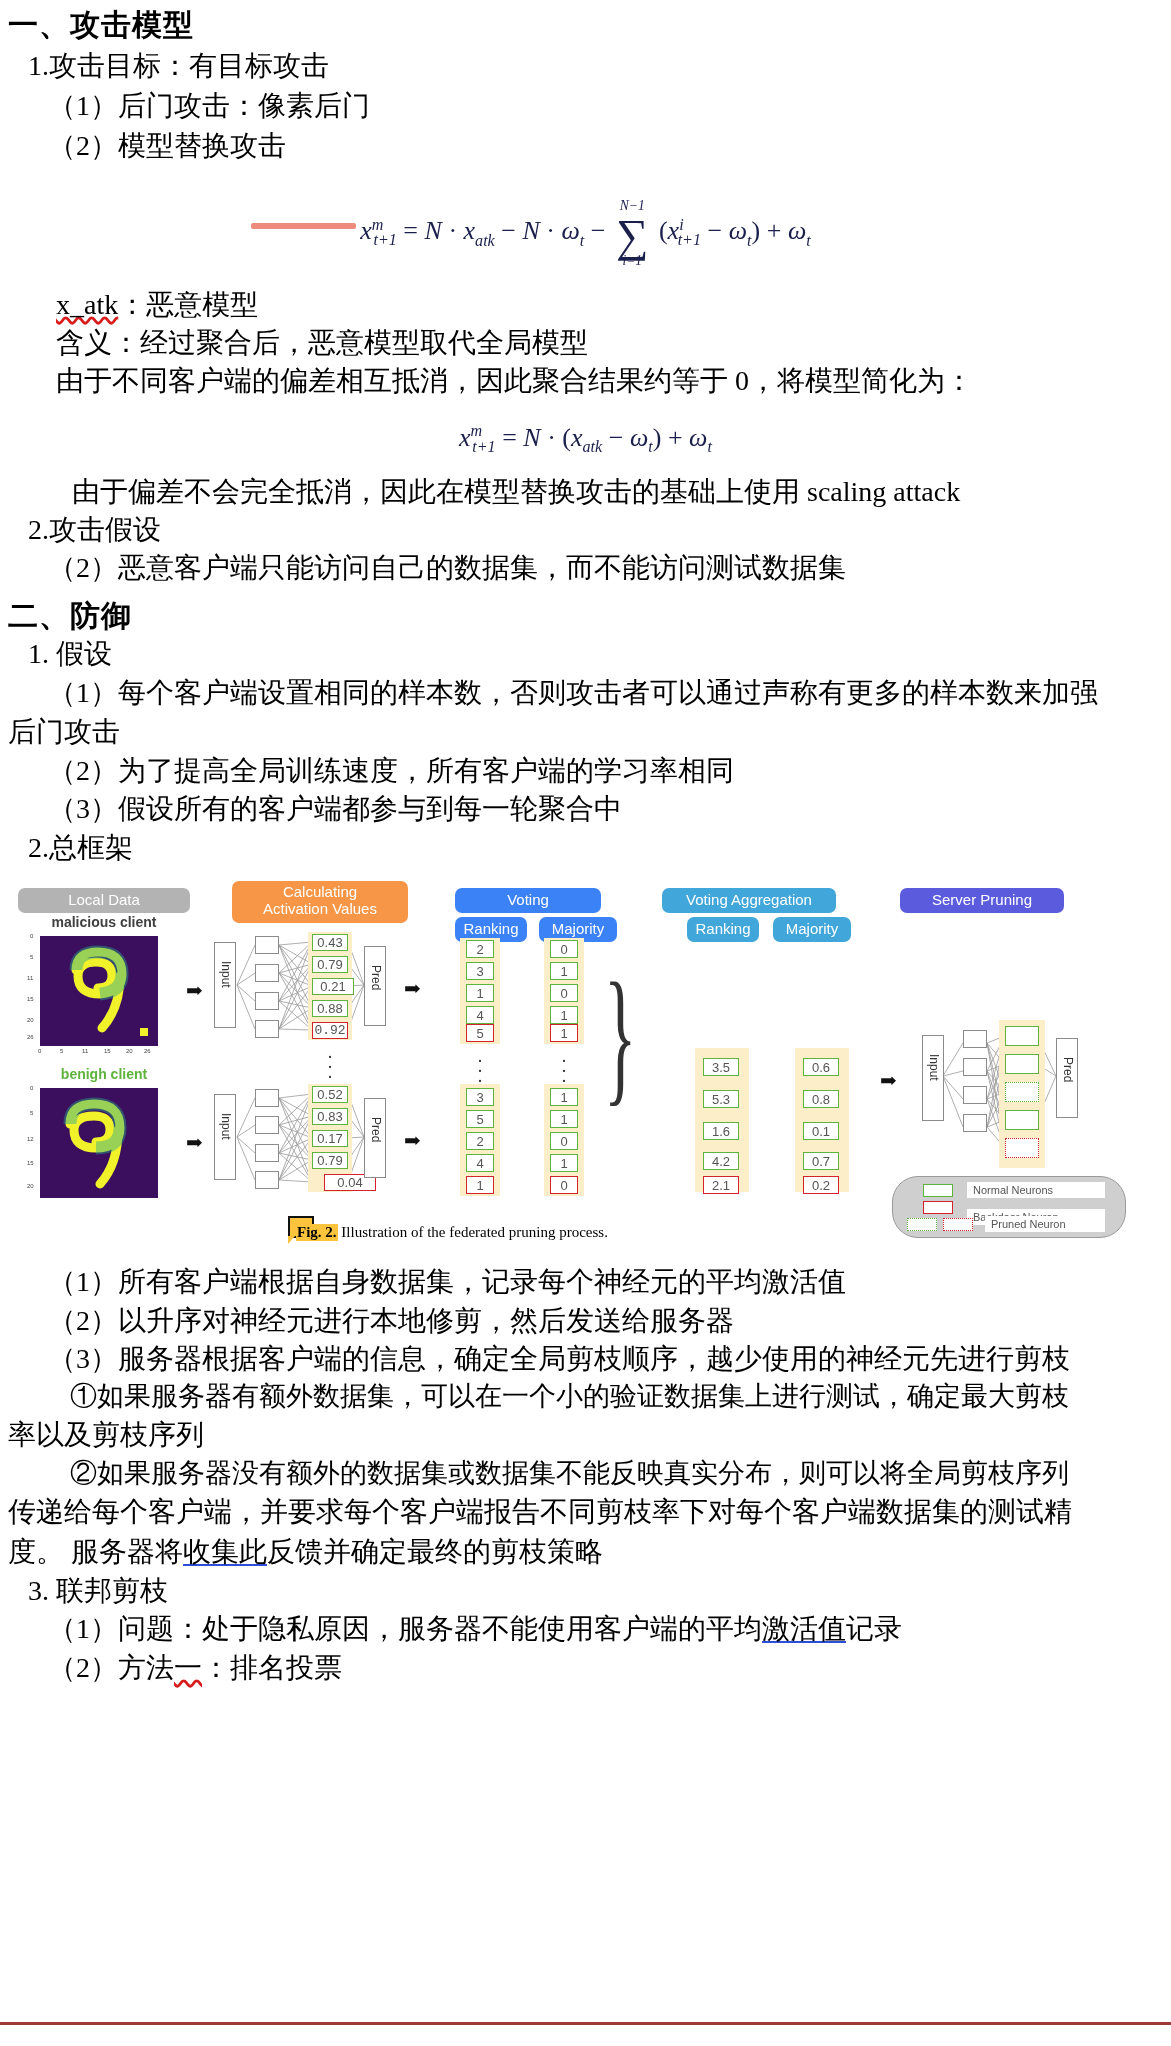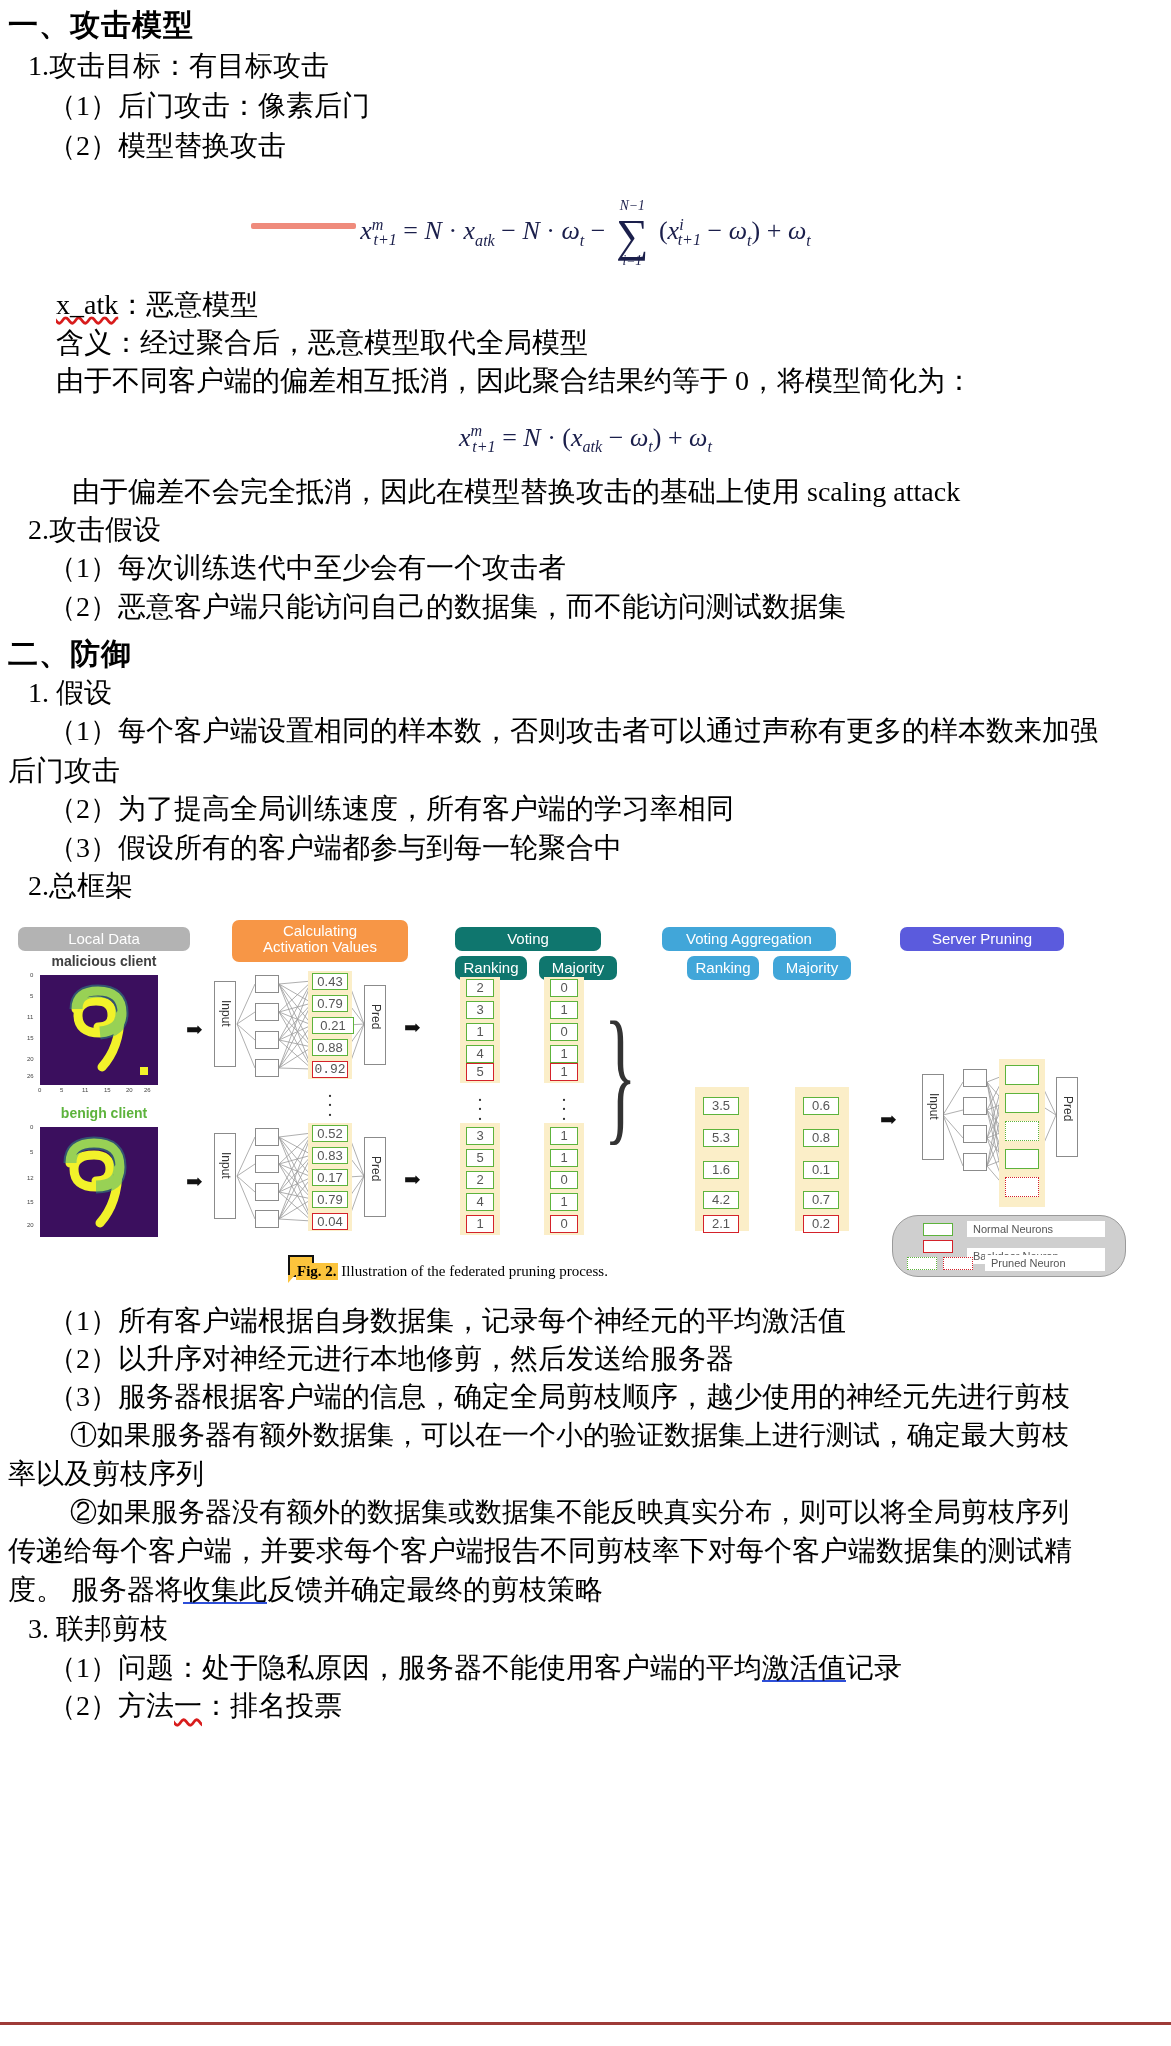--- a/index.html
+++ b/index.html
@@ -31,21 +31,21 @@
 
   .redbar{position:absolute;background:#ef8b7c;height:6px;border-radius:2px;}
 
   
   .figure{position:relative;width:1171px;height:360px;margin-top:14px;}
   .chip{position:absolute;color:#fff;border-radius:7px;text-align:center;
         font-family:"Liberation Sans","DejaVu Sans",sans-serif;font-size:15px;
         line-height:1.12;padding:4px 6px;box-sizing:border-box;}
   .chip.grey{background:#b3b3b3;}
   .chip.orange{background:#f79646;}
-  .chip.red{background:#0f766e;}
+  .chip.red{background:#3b82f6;}
   .chip.blue{background:#41a6d9;}
   .chip.purple{background:#5b5bdd;}
 
   .mnist{position:absolute;background:#3b0f5e;}
   .mnist .axl{position:absolute;color:#444;font-size:6px;
               font-family:"Liberation Sans","DejaVu Sans",sans-serif;}
   .clabel{position:absolute;font-family:"Liberation Sans","DejaVu Sans",sans-serif;
           font-size:14px;font-weight:bold;text-align:center;}
   .clabel.mal{color:#404040;} .clabel.ben{color:#5db33c;}
 
@@ -121,21 +121,20 @@
   <div class="mathline" style="margin:22px 0 18px 0;">
     <span class="mf">x</span><sup>m</sup><sub style="margin-left:-10px;">t+1</sub>
     <span style="font-style:normal;"> = </span>
     <span class="mf">N</span> · (<span class="mf">x</span><sub>atk</sub>
     <span style="font-style:normal;"> − </span><span class="mf">ω</span><sub>t</sub>)
     <span style="font-style:normal;"> + </span><span class="mf">ω</span><sub>t</sub>
   </div>
 
   <div class="lvl2 tight" style="margin-left:72px;">由于偏差不会完全抵消，因此在模型替换攻击的基础上使用 scaling attack</div>
   <div class="lvl1 tight">2.攻击假设</div>
-  <div class="lvl2 tight">（1）每次训练迭代中至少会有一个攻击者</div>
   <div class="lvl2 tight">（2）恶意客户端只能访问自己的数据集，而不能访问测试数据集</div>
 
   <div class="h1" style="margin-top:10px;">二、防御</div>
   <div class="lvl1 tight">1. 假设</div>
   <div class="lvl2 tight">（1）每个客户端设置相同的样本数，否则攻击者可以通过声称有更多的样本数来加强</div>
   <div class="flow tight">后门攻击</div>
   <div class="lvl2 tight">（2）为了提高全局训练速度，所有客户端的学习率相同</div>
   <div class="lvl2 tight">（3）假设所有的客户端都参与到每一轮聚合中</div>
   <div class="lvl1 tight">2.总框架</div>
 
@@ -245,21 +244,21 @@
     <div class="box" style="left:255px;top:209px;width:24px;height:18px;"></div>
     <div class="box" style="left:255px;top:236px;width:24px;height:18px;"></div>
     <div class="box" style="left:255px;top:264px;width:24px;height:18px;"></div>
     <div class="box" style="left:255px;top:291px;width:24px;height:18px;"></div>
 
     <div class="band" style="left:308px;top:204px;width:44px;height:108px;"></div>
     <div class="cell g" style="left:312px;top:206px;width:36px;height:17px;">0.52</div>
     <div class="cell g" style="left:312px;top:228px;width:36px;height:17px;">0.83</div>
     <div class="cell g" style="left:312px;top:250px;width:36px;height:17px;">0.17</div>
     <div class="cell g" style="left:312px;top:272px;width:36px;height:17px;">0.79</div>
-    <div class="cell r" style="left:312px;top:294px;width:36px;height:17px;">0.04</div>
+    <div class="cell r" style="left:324px;top:294px;width:52px;height:17px;">0.04</div>
 
     <div class="box" style="left:364px;top:218px;width:22px;height:80px;">
       <span class="vlabel" style="left:4px;top:18px;">Pred</span>
     </div>
     <div class="arrow" style="left:404px;top:250px;">➡</div>
 
     <div class="band" style="left:460px;top:58px;width:40px;height:106px;"></div>
     <div class="cell g" style="left:466px;top:60px;width:28px;height:18px;">2</div>
     <div class="cell g" style="left:466px;top:82px;width:28px;height:18px;">3</div>
     <div class="cell g" style="left:466px;top:104px;width:28px;height:18px;">1</div>

